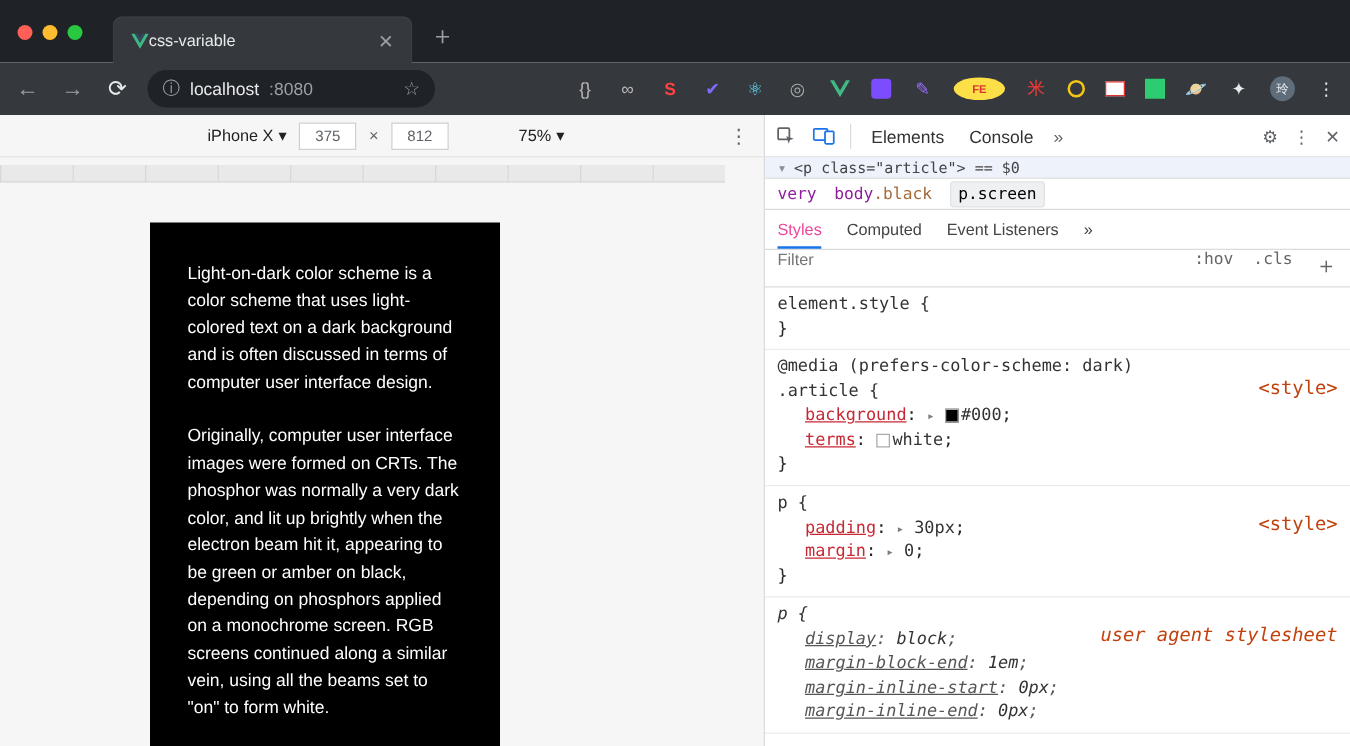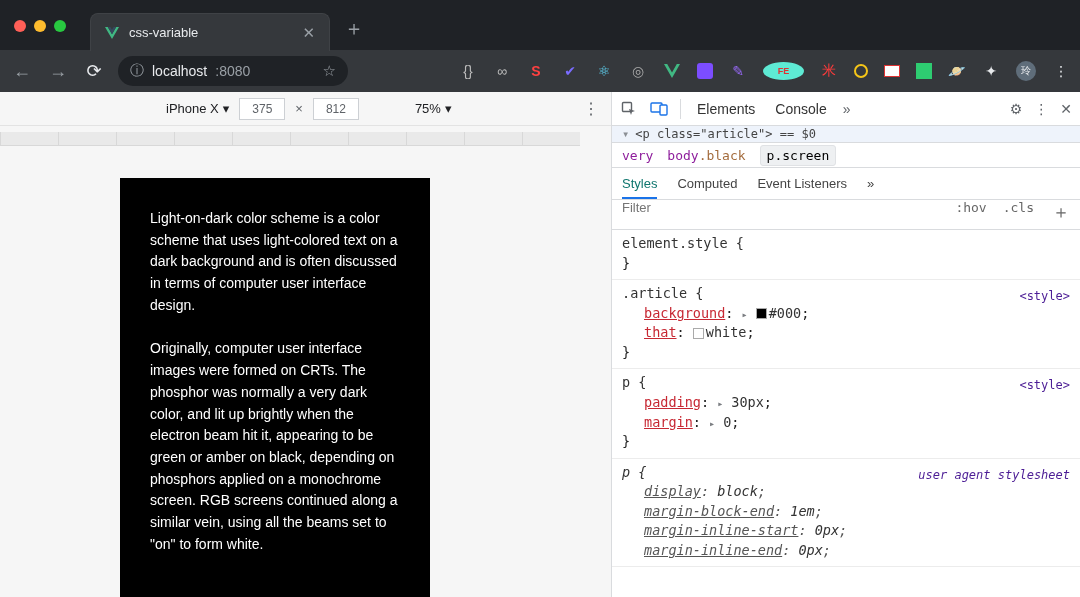--- a/index.html
+++ b/index.html
@@ -28,21 +28,21 @@
     font-family:-apple-system,BlinkMacSystemFont,"Segoe UI",Helvetica,Arial,sans-serif;
     background:#fafafa;
     width:1080px;height:597px;overflow:hidden;
   }
 
   
   .chrome{height:50px;background:var(--bg-darkest);display:flex;align-items:flex-end;}
   .traffic{display:flex;gap:8px;padding:0 14px 18px 14px;}
   .traffic span{width:12px;height:12px;border-radius:50%;}
   .dot-red{background:var(--mac-red);} .dot-yellow{background:var(--mac-yellow);} .dot-green{background:var(--mac-green);}
-  .tab{margin-left:10px;height:38px;background:var(--bg-tab);border-radius:8px 8px 0 0;display:flex;align-items:center;padding:0 14px;color:var(--text-light);font-size:13px;gap:10px;min-width:240px;border:1px solid #3f4246;border-bottom:none;position:relative;top:1px;}
+  .tab{margin-left:10px;height:38px;background:var(--bg-tab);border-radius:8px 8px 0 0;display:flex;align-items:center;padding:0 14px;color:var(--text-light);font-size:13px;min-width:240px;border:1px solid #3f4246;border-bottom:none;position:relative;top:1px;}
   .tab .close{margin-left:auto;color:var(--text-mid);font-size:15px;}
   .newtab{color:var(--text-mid);font-size:20px;padding:0 14px 8px 14px;}
   .vue-icon{width:14px;height:14px;}
 
   .toolbar{height:42px;background:var(--bg-tab);display:flex;align-items:center;padding:0 10px;gap:12px;}
   .nav-btn{color:var(--text-mid);font-size:18px;width:24px;text-align:center;}
   .nav-btn.enabled{color:var(--text-light);}
   .omnibox{flex:0 0 230px;height:30px;background:var(--bg-darkest);border-radius:15px;display:flex;align-items:center;padding:0 12px;color:var(--text-light);font-size:14px;gap:8px;}
   .omnibox .info{color:var(--text-mid);font-size:14px;}
   .omnibox .dim{color:var(--text-mid);}
@@ -59,21 +59,21 @@
   .device-bar{height:34px;display:flex;align-items:center;gap:10px;padding-left:130px;color:var(--text-dark);font-size:13px;border-bottom:1px solid #e3e3e3;}
   .device-sel{display:flex;align-items:center;gap:4px;padding-left:36px;}
   .dim-box{width:46px;height:22px;border:1px solid var(--border);background:#fff;display:inline-flex;align-items:center;justify-content:center;font-size:12px;color:#5f6368;}
   .dim-x{color:#5f6368;}
   .zoom{margin-left:10px;}
   .device-more{margin-left:auto;margin-right:12px;color:#5f6368;font-size:16px;}
 
   
   .ruler{height:14px;display:flex;margin:6px 0 0 0;}
   .ruler span{flex:0 0 58px;border-left:1px solid #d8d8d8;border-bottom:1px solid #d8d8d8;background:#e9e9e9;}
-  .device-frame{position:absolute;left:120px;top:86px;width:310px;height:419px;background:#000;overflow:hidden;}
+  .device-frame{position:absolute;left:120px;top:86px;width:280px;height:419px;background:#000;overflow:hidden;}
   .article{color:#fff;padding:30px;font-size:14px;line-height:1.55;}
   .article p{margin:0 0 22px 0;}
 
   
   .dt-header{height:34px;border-bottom:1px solid var(--panel-border);display:flex;align-items:center;padding:0 8px;gap:12px;color:#5f6368;font-size:14px;}
   .dt-icon{width:18px;height:18px;display:inline-flex;align-items:center;justify-content:center;}
   .dt-icon.active{color:var(--accent-blue);}
   .dt-tab{padding:4px 4px;color:#333;}
   .dt-header .spacer{flex:1;}
   .dt-header .sep{width:1px;height:20px;background:var(--panel-border);}
@@ -81,31 +81,31 @@
   
   .dom-row{display:flex;align-items:center;gap:6px;height:16px;font-family:Menlo,monospace;font-size:12px;padding:0 10px;color:#444;background:#eef3fb;}
   .dom-row .faded{color:#8b8f94;}
   .crumbs{height:26px;border-top:1px solid var(--panel-border);border-bottom:1px solid var(--panel-border);display:flex;align-items:center;padding:0 10px;gap:14px;font-family:Menlo,monospace;font-size:13px;}
   .crumb-html{color:var(--tag-purple);}
   .crumb-body{color:var(--tag-purple);} .crumb-body .cls{color:var(--sel-brown);}
   .crumb-sel{background:#eef0f2;padding:2px 6px;border-radius:3px;border:1px solid #e0e2e5;}
 
   
   .styles-tabs{height:32px;display:flex;align-items:center;padding:0 10px;gap:20px;border-bottom:1px solid var(--panel-border);font-size:13px;color:#444;}
-  .styles-tabs .active{color:#0f766e;border-bottom:2px solid var(--accent-blue);padding-bottom:6px;margin-bottom:-8px;text-align:center;}
+  .styles-tabs .active{color:#ec4899;border-bottom:2px solid var(--accent-blue);padding-bottom:6px;margin-bottom:-8px;text-align:center;}
 
   .filter-row{height:30px;display:flex;align-items:flex-start;border-bottom:1px solid var(--panel-border);}
   .filter-input{flex:1;border:none;padding:0 10px;font-size:13px;color:#888;outline:none;}
   .hov,.cls-t{font-family:Menlo,monospace;font-size:13px;color:#666;padding:0 8px;}
   .plus{font-size:18px;color:#666;padding:0 10px;}
 
   
   .rules{flex:1;overflow:auto;font-family:Menlo,monospace;font-size:13.5px;line-height:1.45;color:#222;}
   .rule{padding:4px 10px 6px 10px;border-bottom:1px solid #ececec;position:relative;}
-  .rule .src{position:absolute;right:10px;top:8px;color:#4c1d95;font-size:12px;}
+  .rule .src{position:absolute;right:10px;top:20px;color:#c2410c;font-size:15px;}
   .rule.ua{font-style:italic;color:#555;}
   .rule.ua .src{font-style:italic;}
   .sel{color:#333;}
   .media{color:#333;}
   .decl{padding-left:22px;}
   .prop{color:var(--prop-red);text-decoration:underline;}
   .rule.ua .prop{color:#555;}
   .val{color:#333;}
   .tri{color:#7a7d81;font-size:10px;}
   .swatch{display:inline-block;width:11px;height:11px;border:1px solid #aaa;vertical-align:middle;margin-right:2px;}
@@ -149,21 +149,21 @@
     <span style="color:#7a6cff;">✔</span>
     <span style="color:#61dafb;">⚛</span>
     <span style="color:#aaa;">◎</span>
     <span>
       <svg width="16" height="14" viewBox="0 0 100 86">
           <polygon fill="#41B883" points="0,0 50,86 100,0 80,0 50,52 20,0"></polygon>
         </svg>
     </span>
     <span style="background:#7c4dff;width:16px;height:16px;border-radius:3px;"></span>
     <span style="color:#9c6bff;">✎</span>
-    <span style="background:#5eead4;color:#d33;border-radius:50%;width:41px;height:18px;font-size:9px;font-weight:bold;">FE</span>
+    <span style="background:#fde047;color:#d33;border-radius:50%;width:41px;height:18px;font-size:9px;font-weight:bold;">FE</span>
     <span style="color:#ff3b3b;">米</span>
     <span style="border:2px solid #f5c518;border-radius:50%;width:14px;height:14px;"></span>
     <span style="background:#fff;border:1px solid #d33;width:16px;height:12px;"></span>
     <span style="background:#2ecc71;width:16px;height:16px;"></span>
     <span style="color:#6b8cff;">🪐</span>
     <span style="color:#e8eaed;">✦</span>
     <span style="background:#5f6d7a;color:#e8eaed;border-radius:50%;width:20px;height:20px;font-size:10px;">玲</span>
     <span style="color:#e8eaed;">⋮</span>
   </div>
 </div>
@@ -259,26 +259,27 @@
 
     <div class="rules">
 
       <div class="rule">
         <div class="sel">element.style {</div>
         <div>}</div>
       </div>
 
       <div class="rule">
         <span class="src">&lt;style&gt;</span>
+        <div class="media">@media (prefers-color-scheme: dark)</div>
         <div class="sel">.article {</div>
         <div class="decl">
           <span class="prop">background</span>: <span class="tri">▸</span> <span class="swatch black"></span><span class="val">#000</span>;
         </div>
         <div class="decl">
-          <span class="prop">that</span>: <span class="swatch white"></span><span class="val">white</span>;
+          <span class="prop">terms</span>: <span class="swatch white"></span><span class="val">white</span>;
         </div>
         <div>}</div>
       </div>
 
       <div class="rule">
         <span class="src">&lt;style&gt;</span>
         <div class="sel">p {</div>
         <div class="decl">
           <span class="prop">padding</span>: <span class="tri">▸</span> <span class="val">30px</span>;
         </div>

